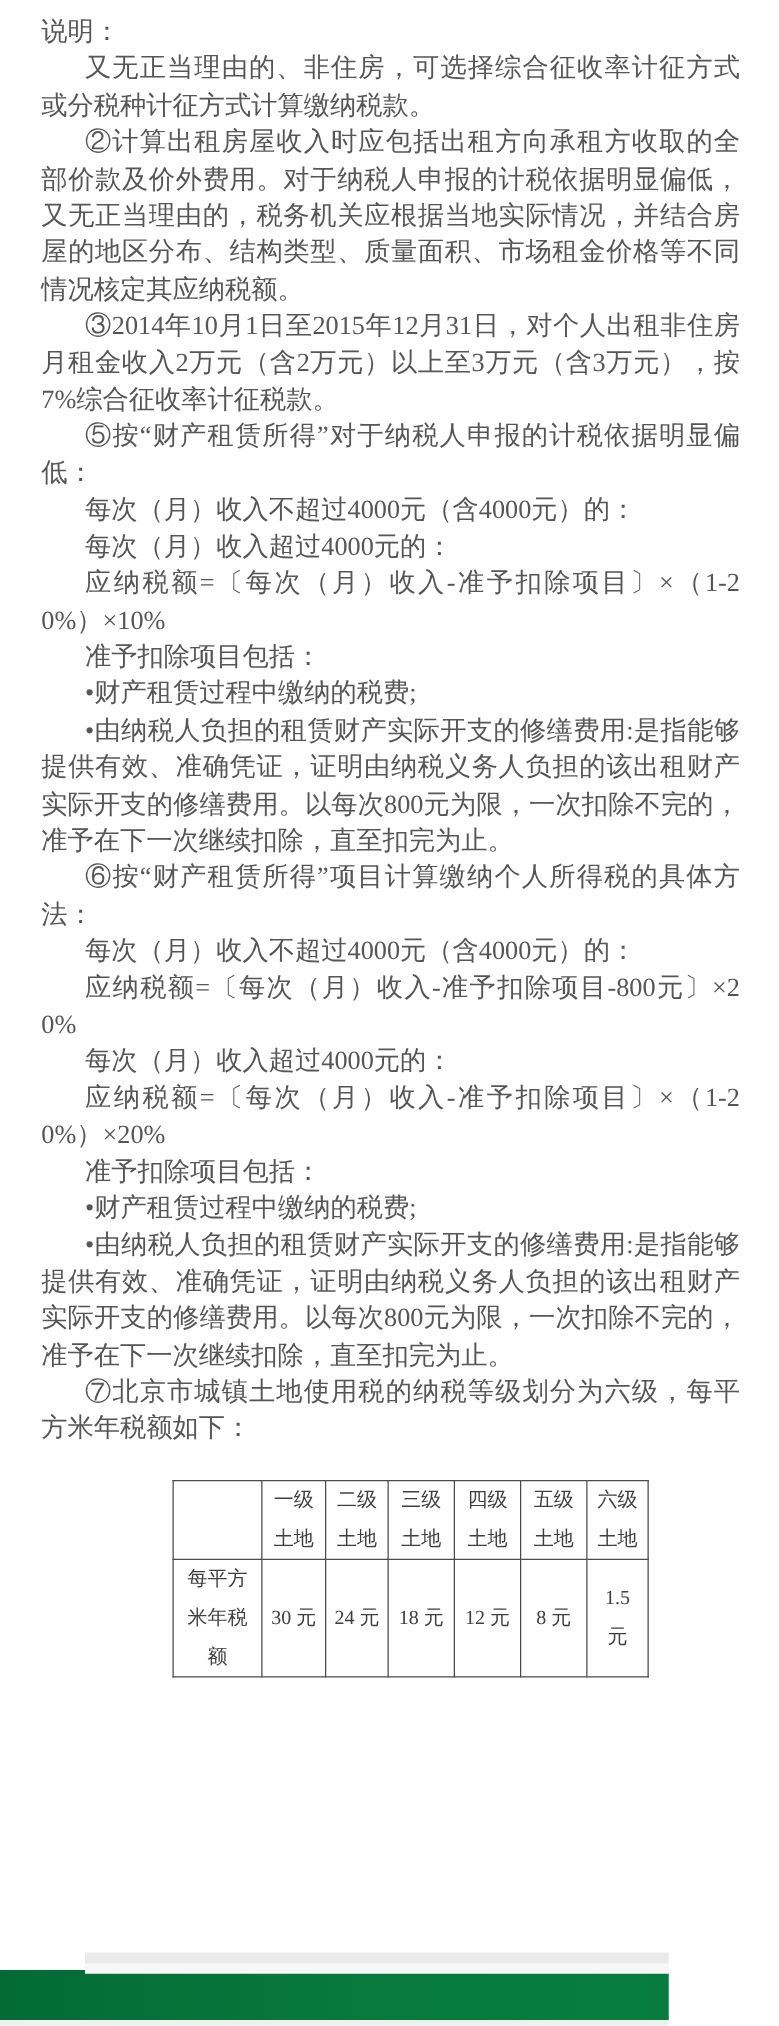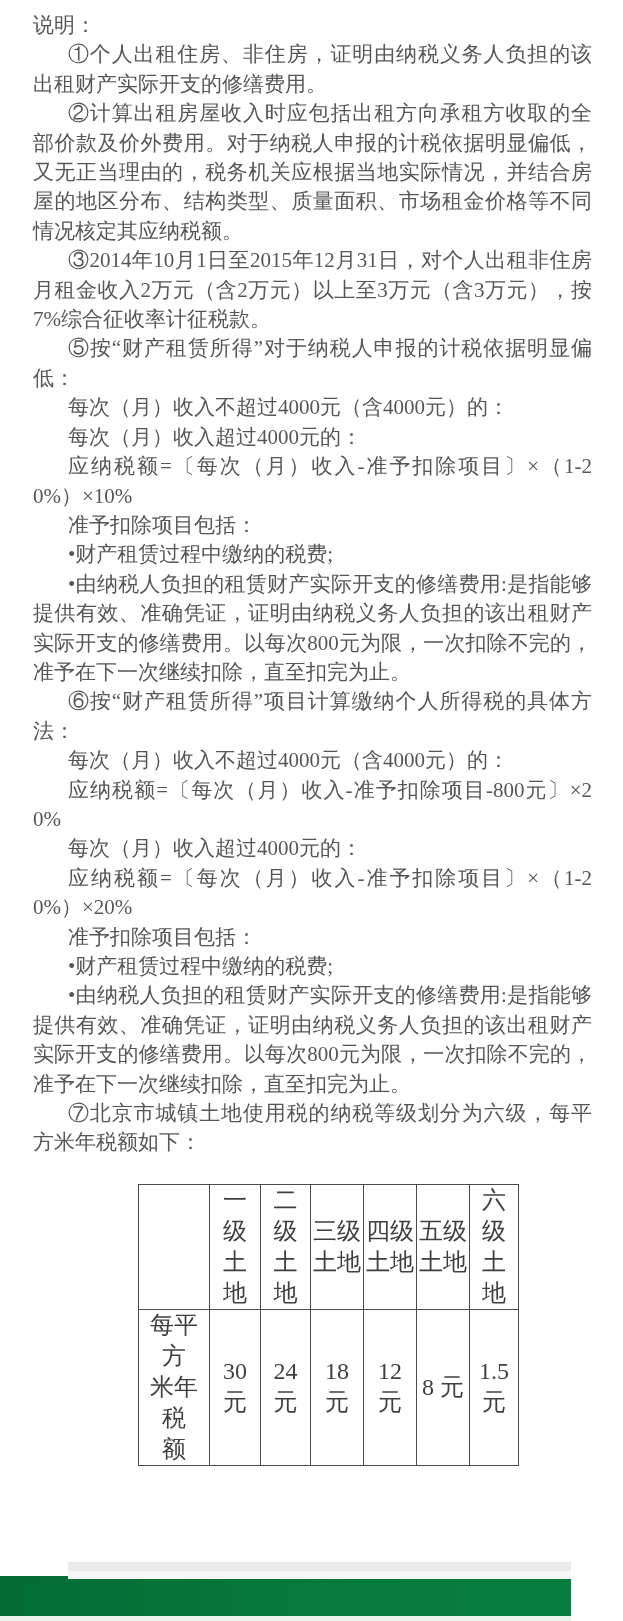--- a/index.html
+++ b/index.html
@@ -13,21 +13,20 @@
     position: relative;
     overflow: hidden;
     font-family: "Liberation Serif", "DejaVu Serif", serif;
   }
   .page {
     position: absolute;
     left: 0; top: 0;
     width: 535px;
     height: 1621px;
     background: #ffffff;
-    padding-left: 36px;
   }
   .content {
     position: absolute;
     left: 0; top: 0;
     width: 623px;
     padding: 11px 31px 0 33px;
     box-sizing: border-box;
     color: #565656;
     font-size: 21px;
     line-height: 29.4px;
@@ -41,21 +40,21 @@
   .para.indent {
     text-indent: 35px;
   }
   
   table.tax-table {
     border-collapse: collapse;
     table-layout: fixed;
     margin: 26px 0 0 105px;
     width: 380px;
     color: #3f3f3f;
-    font-size: 24px;
+    font-size: 16px;
   }
   table.tax-table td {
     border: 1px solid #4a4a4a;
     text-align: center;
     vertical-align: middle;
     padding: 0 2px;
     white-space: pre-line;
     line-height: 31px;
   }
   tr.hdr-row { height: 62px; }
@@ -92,21 +91,21 @@
     background: #ecf2ee;
   }
 </style>
 </head>
 <body>
 
 <div class="page">
 
   <div class="content">
     <p class="para">说明：</p>
-    <p class="para indent">①个人出租住房、非住房，证明由纳税义务人负担的该出租财产实际开支的修缮费用。</p>
+    <p class="para indent">又无正当理由的、非住房，可选择综合征收率计征方式或分税种计征方式计算缴纳税款。</p>
     <p class="para indent">②计算出租房屋收入时应包括出租方向承租方收取的全部价款及价外费用。对于纳税人申报的计税依据明显偏低，又无正当理由的，税务机关应根据当地实际情况，并结合房屋的地区分布、结构类型、质量面积、市场租金价格等不同情况核定其应纳税额。</p>
     <p class="para indent">③2014年10月1日至2015年12月31日，对个人出租非住房月租金收入2万元（含2万元）以上至3万元（含3万元），按7%综合征收率计征税款。</p>
     <p class="para indent">⑤按“财产租赁所得”对于纳税人申报的计税依据明显偏低：</p>
     <p class="para indent">每次（月）收入不超过4000元（含4000元）的：</p>
     <p class="para indent">每次（月）收入超过4000元的：</p>
     <p class="para indent">应纳税额=〔每次（月）收入-准予扣除项目〕×（1-20%）×10%</p>
     <p class="para indent">准予扣除项目包括：</p>
     <p class="para indent">•财产租赁过程中缴纳的税费;</p>
     <p class="para indent">•由纳税人负担的租赁财产实际开支的修缮费用:是指能够提供有效、准确凭证，证明由纳税义务人负担的该出租财产实际开支的修缮费用。以每次800元为限，一次扣除不完的，准予在下一次继续扣除，直至扣完为止。</p>
     <p class="para indent">⑥按“财产租赁所得”项目计算缴纳个人所得税的具体方法：</p>

